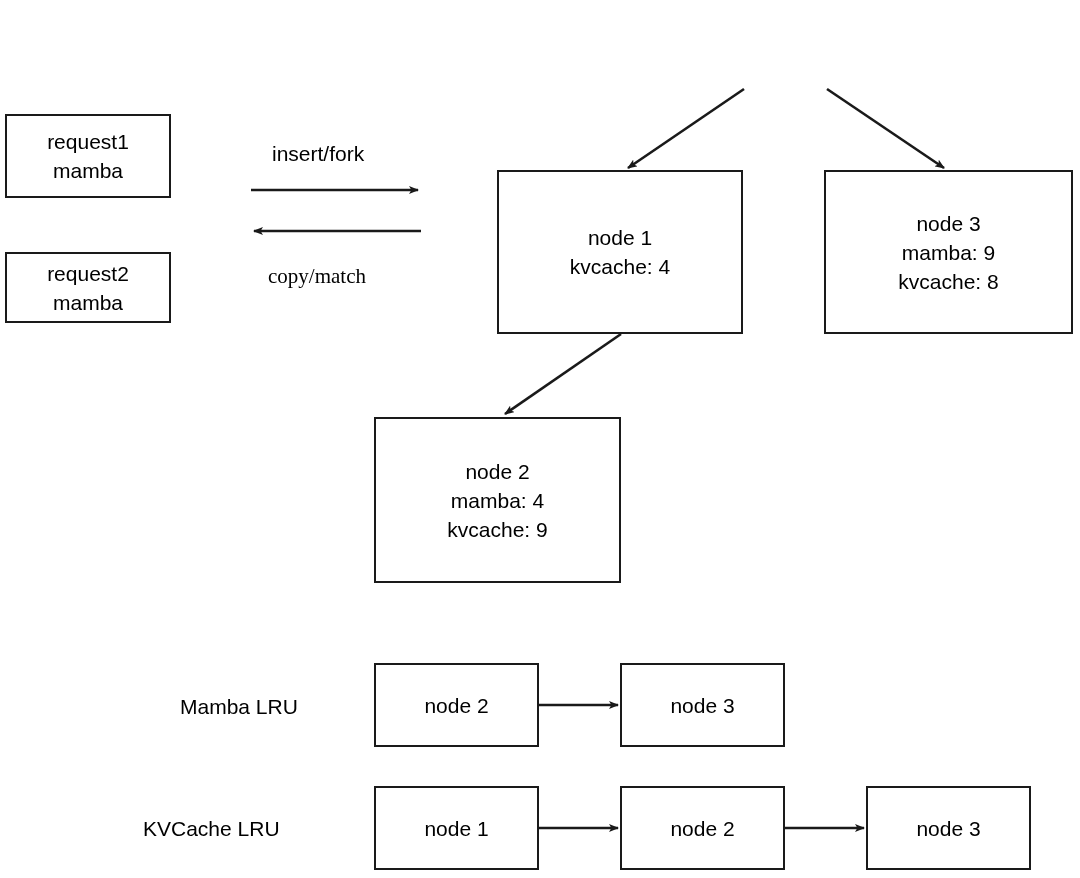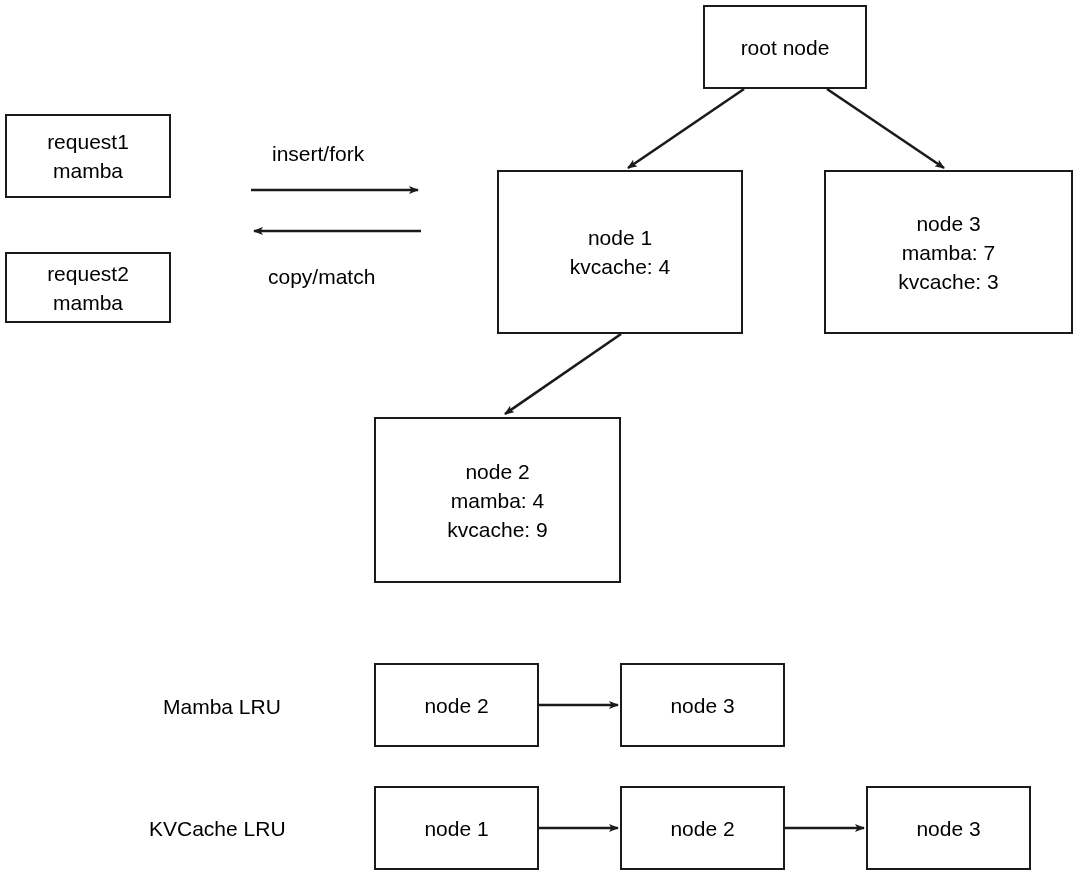--- a/index.html
+++ b/index.html
@@ -78,54 +78,51 @@
     <span class="ln">request1</span>
     <span class="ln">mamba</span>
   </div>
 
   <div class="box" style="left:5px; top:252px; width:166px; height:71px;">
     <span class="ln">request2</span>
     <span class="ln">mamba</span>
   </div>
 
   <div class="plain-label" style="left:272px; top:140px;text-align:center;">insert/fork</div>
-  <div class="plain-label" style="left:268px; top:263px;">copy/match</div>
+  <div class="plain-label" style="left:268px; top:263px;font-family:Liberation Serif, serif;">copy/match</div>
 
-  <div class="box" style="left:703px; top:5px; width:164px; height:84px;">
-    <span class="ln">root node</span>
-  </div>
 
   <div class="box" style="left:497px; top:170px; width:246px; height:164px;">
     <span class="ln">node 1</span>
     <span class="ln">kvcache: 4</span>
   </div>
 
   <div class="box" style="left:824px; top:170px; width:249px; height:164px;">
     <span class="ln">node 3</span>
-    <span class="ln">mamba: 7</span>
-    <span class="ln">kvcache: 3</span>
+    <span class="ln">mamba: 9</span>
+    <span class="ln">kvcache: 8</span>
   </div>
 
   <div class="box" style="left:374px; top:417px; width:247px; height:166px;">
     <span class="ln">node 2</span>
     <span class="ln">mamba: 4</span>
     <span class="ln">kvcache: 9</span>
   </div>
 
-  <div class="plain-label" style="left:163px; top:693px;text-align:center;">Mamba LRU</div>
+  <div class="plain-label" style="left:180px; top:693px;text-align:center;">Mamba LRU</div>
 
   <div class="box" style="left:374px; top:663px; width:165px; height:84px;">
     <span class="ln">node 2</span>
   </div>
 
   <div class="box" style="left:620px; top:663px; width:165px; height:84px;">
     <span class="ln">node 3</span>
   </div>
 
-  <div class="plain-label" style="left:149px; top:815px;">KVCache LRU</div>
+  <div class="plain-label" style="left:143px; top:815px;">KVCache LRU</div>
 
   <div class="box" style="left:374px; top:786px; width:165px; height:84px;">
     <span class="ln">node 1</span>
   </div>
 
   <div class="box" style="left:620px; top:786px; width:165px; height:84px;">
     <span class="ln">node 2</span>
   </div>
 
   <div class="box" style="left:866px; top:786px; width:165px; height:84px;">

